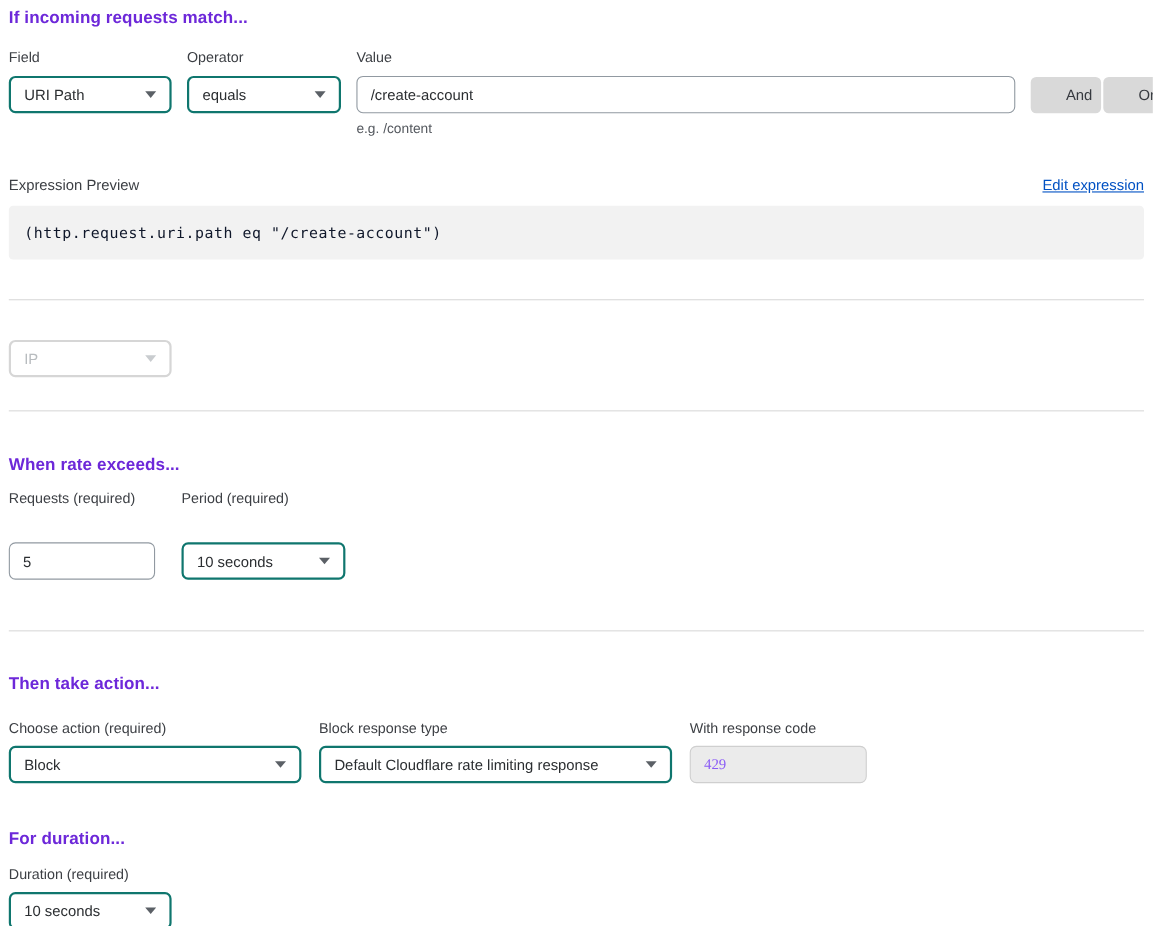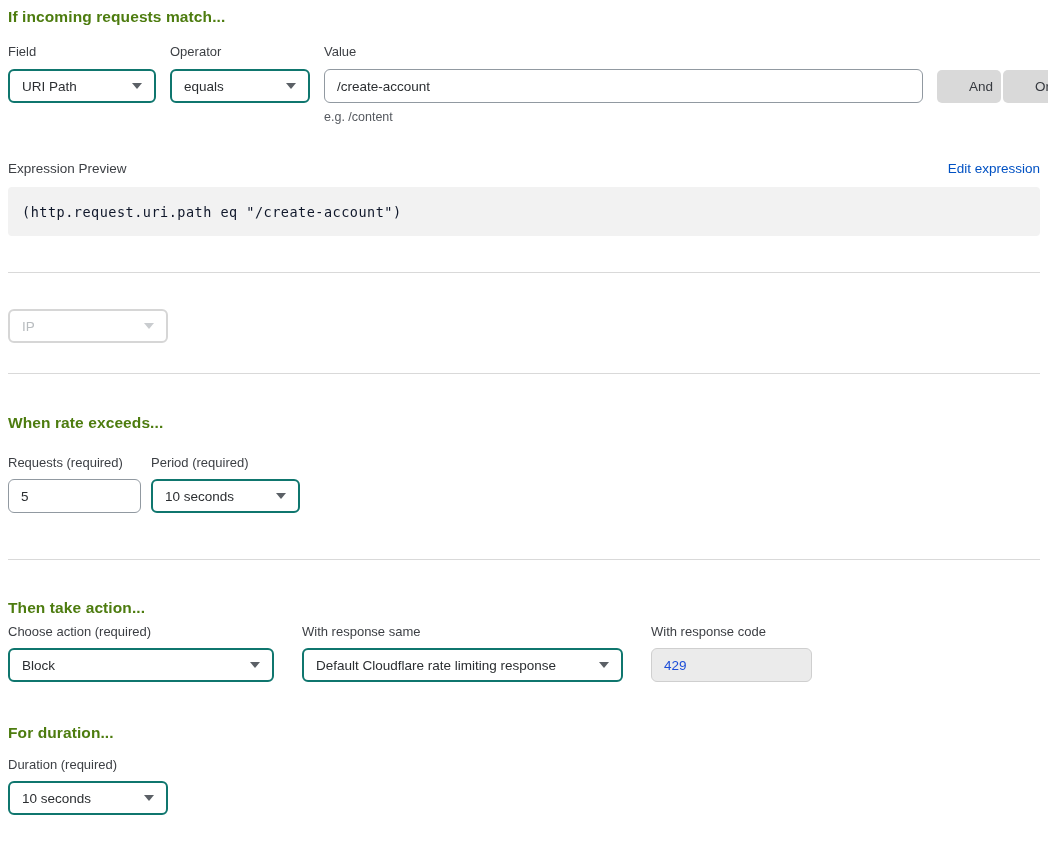--- a/index.html
+++ b/index.html
@@ -6,21 +6,21 @@
   html, body { margin: 0; padding: 0; background: #ffffff; }
   body {
     width: 1048px; height: 842px;
     font-family: "Liberation Sans", "DejaVu Sans", sans-serif;
     color: #313131;
     overflow: hidden;
   }
   .page { padding: 8px 8px 0 8px; width: 1048px; }
 
   h2.section-heading {
-    font-size: 15.5px; font-weight: 700; color: #4d7c0f;
+    font-size: 15.5px; font-weight: 700; color: #6d28d9;
     margin: 0 0 0 0; letter-spacing: .1px;
   }
   .label {
     font-size: 13px; color: #3c3f44; line-height: 14px;
   }
   .helper {
     font-size: 12.5px; color: #55595f;
   }
 
   
@@ -40,21 +40,21 @@
   }
   .select.disabled .caret { border-top-color: #c9cccf; }
 
   input.text-input {
     height: 34px; width: 100%; border: 1px solid #9199a1; border-radius: 6px;
     padding: 0 12px; font-size: 13.5px; color: #2b2e31;
     font-family: "Liberation Sans", "DejaVu Sans", sans-serif;
     background: #fff; outline: none;
   }
   input.text-input.disabled {
-    background: #ebebeb; border-color: #cfcfcf; color: #1d4ed8;
+    background: #ebebeb; border-color: #cfcfcf; color: #8b5cf6; font-family: Liberation Serif, serif;
   }
 
   .chip-btn {
     height: 33px; border: none; border-radius: 5px; background: #d9d9d9;
     color: #36393f; font-size: 13.5px; padding: 0 32px; cursor: pointer;
     font-family: inherit;
   }
 
   .divider { border: none; border-top: 1px solid #d9d9d9; margin: 0; }
 
@@ -67,42 +67,43 @@
   .match-grid .row-ctrl  { grid-row: 2; }
   .match-grid .row-help  { grid-row: 3; grid-column: 3; margin-top: 7px; }
 
   
   .expr-header {
     display: flex; justify-content: space-between; align-items: flex-end;
     margin-top: 37px;
     gap: 20px;
   }
   a.edit-link {
-    font-size: 13.5px; color: #0051c3; cursor: pointer;
+    font-size: 13.5px; color: #0051c3; text-decoration: underline; cursor: pointer;
   }
   .code-block {
     margin-top: 11px; background: #f2f2f2; border-radius: 4px;
     height: 49px; display: flex; align-items: center; padding: 0 14px;
     font-family: "DejaVu Sans Mono", "Liberation Mono", monospace;
     font-size: 13.5px; color: #0f172a; letter-spacing: .5px;
   }
 
   
-  .ctrl-148 { width: 160px; gap: 15px; }
+  .ctrl-148 { width: 148px; gap: 15px; }
 
   .rate-grid {
     display: grid; grid-template-columns: 133px 149px; column-gap: 10px;
-    margin-top: 24px;
+    margin-top: 14px;
+    gap: 24px;
   }
   .rate-grid .row-label { grid-row: 1; margin-bottom: 9px; }
   .rate-grid .row-ctrl  { grid-row: 2; }
 
   .action-grid {
-    display: grid; grid-template-columns: 266px 321px 161px; column-gap: 28px;
-    margin-top: 8px;
+    display: grid; grid-template-columns: 266px 321px 161px; column-gap: 16px;
+    margin-top: 24px;
   }
   .action-grid .row-label { grid-row: 1; margin-bottom: 9px; }
   .action-grid .row-ctrl  { grid-row: 2; }
 
   
   .mt-div1 { margin-top: 36px; }
   .gap-after-div { margin-top: 36px; }
 </style>
 </head>
 <body>
@@ -165,21 +166,21 @@
       </div>
     </div>
   </div>
 
   <hr class="divider" style="margin-top:46px">
 
   <div style="margin-top:39px">
     <h2 class="section-heading">Then take action...</h2>
     <div class="action-grid">
       <div class="label row-label" style="grid-column:1">Choose action (required)</div>
-      <div class="label row-label" style="grid-column:2">With response same</div>
+      <div class="label row-label" style="grid-column:2">Block response type</div>
       <div class="label row-label" style="grid-column:3">With response code</div>
 
       <div class="select row-ctrl" style="grid-column:2">
         <span>Default Cloudflare rate limiting response</span>
         <span class="caret"></span>
       </div>
       <div class="select row-ctrl" style="grid-column:1">
         <span>Block</span>
         <span class="caret"></span>
       </div>

